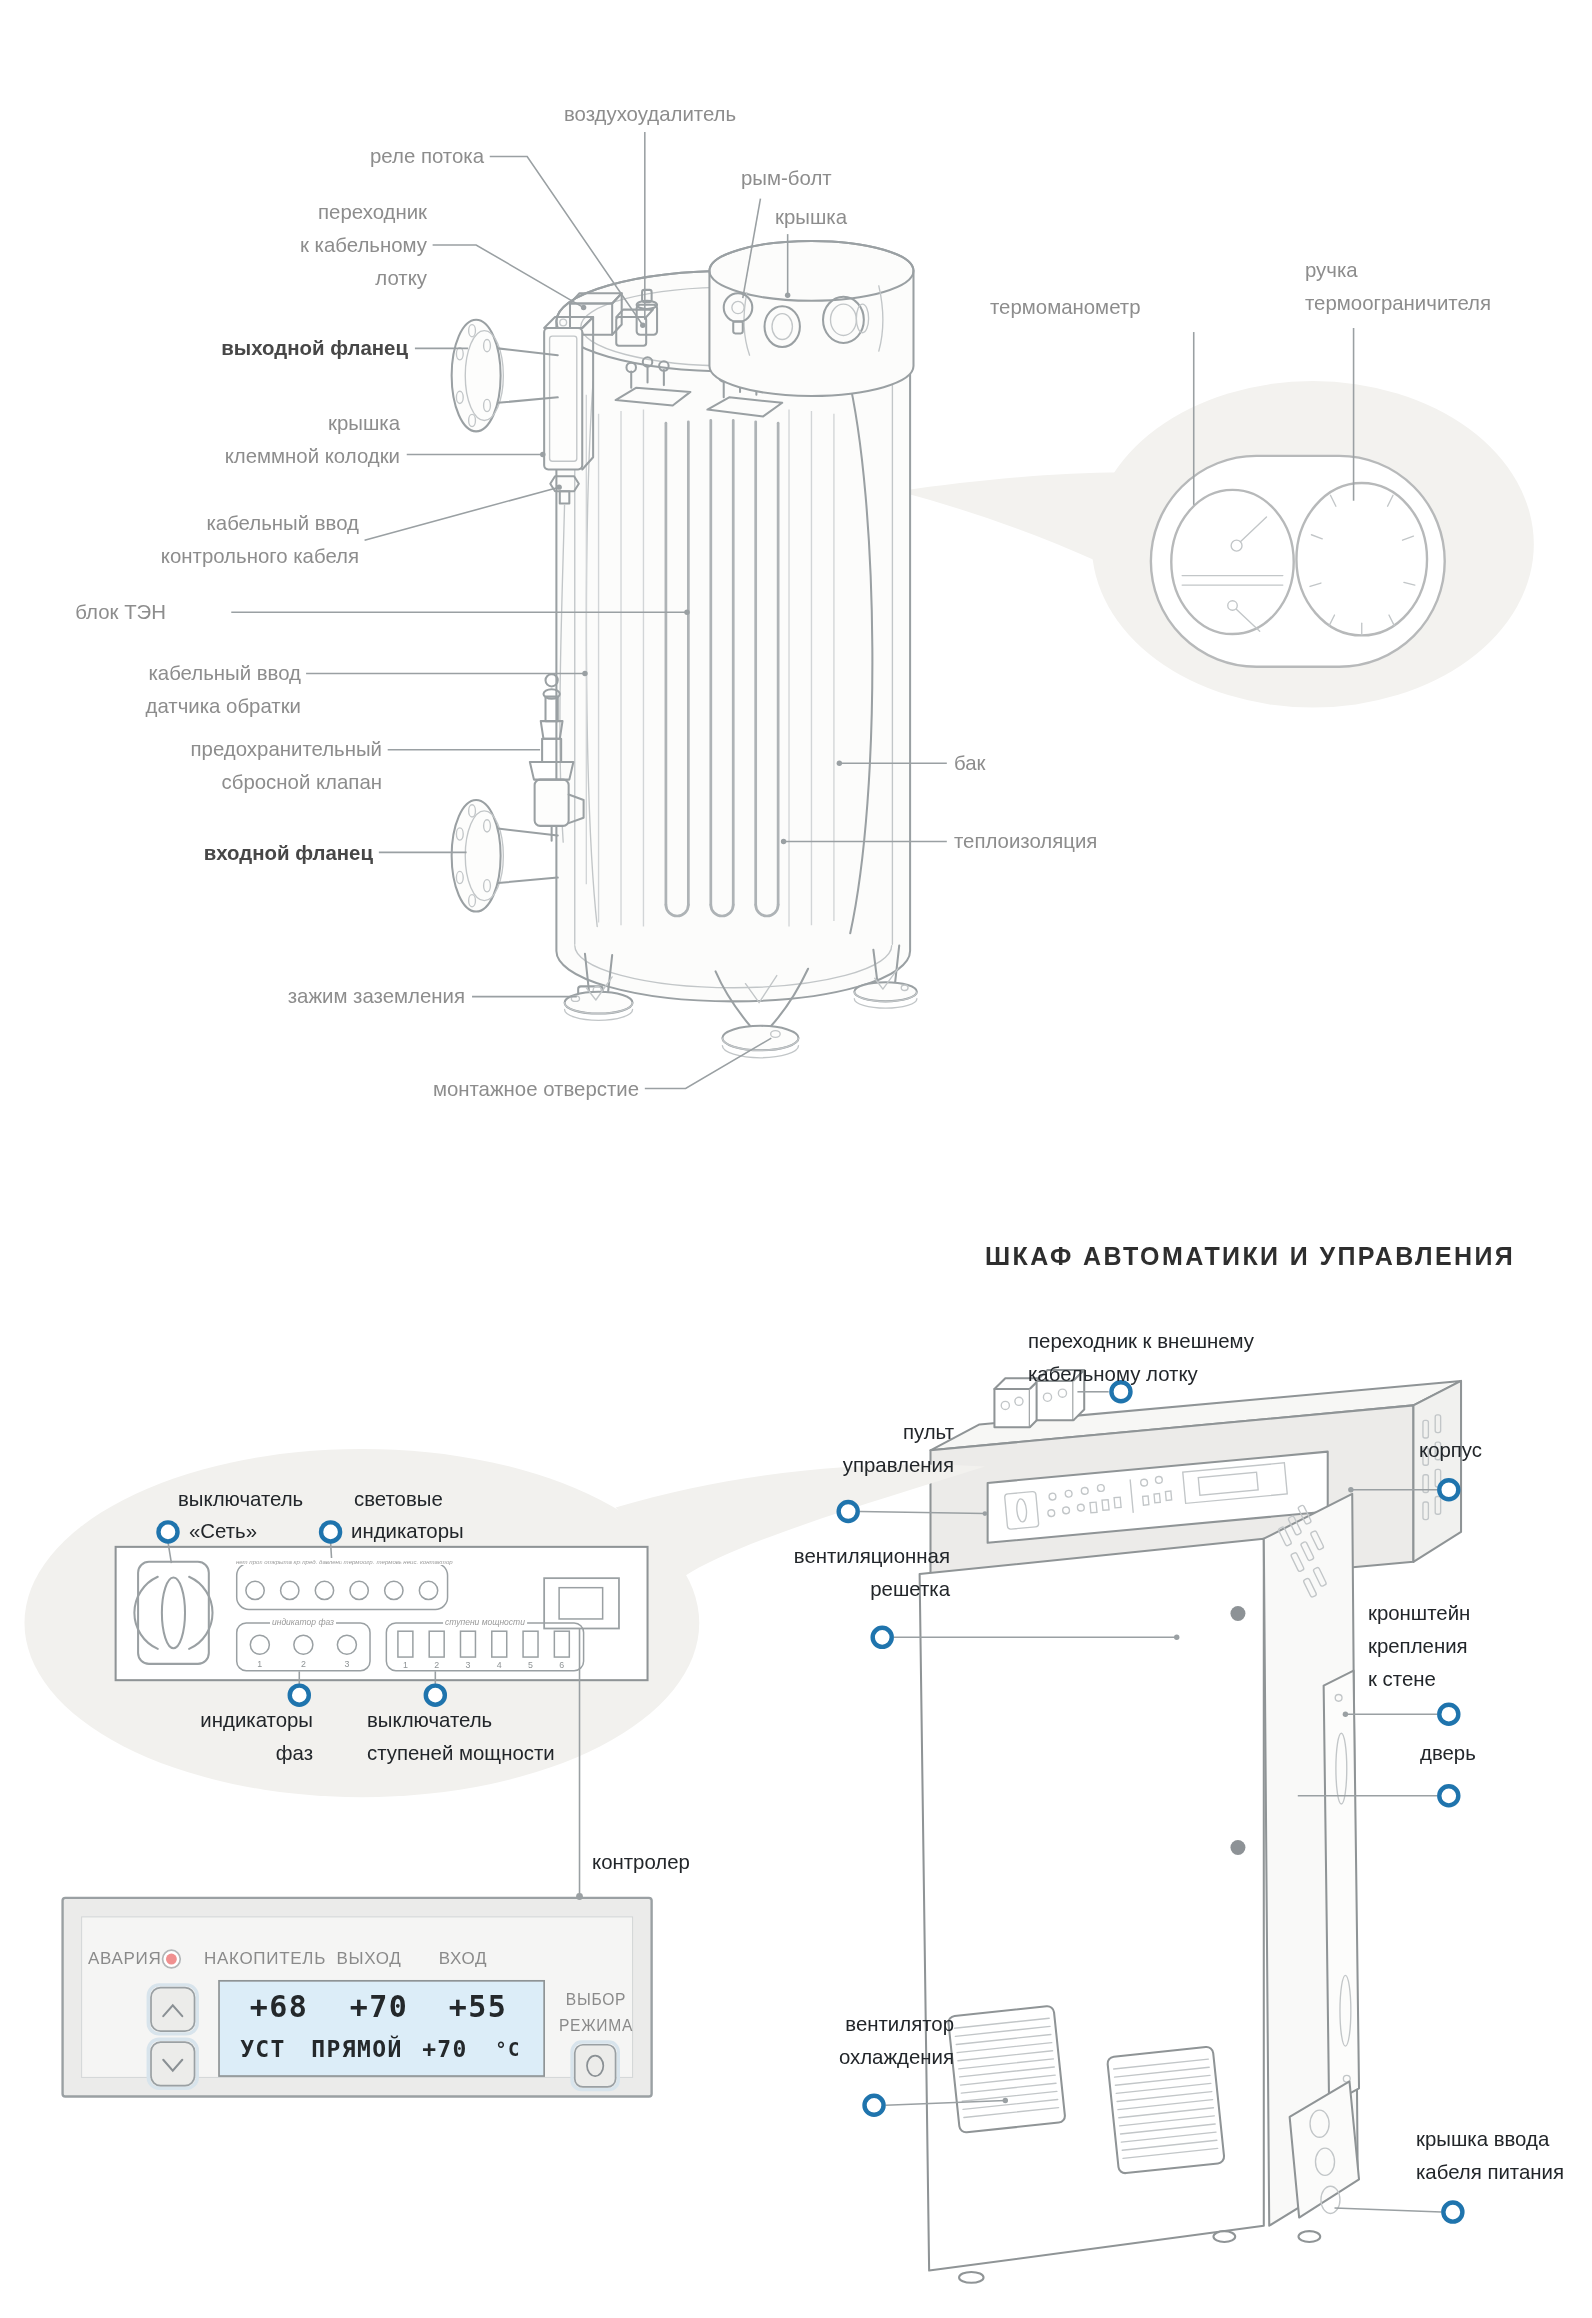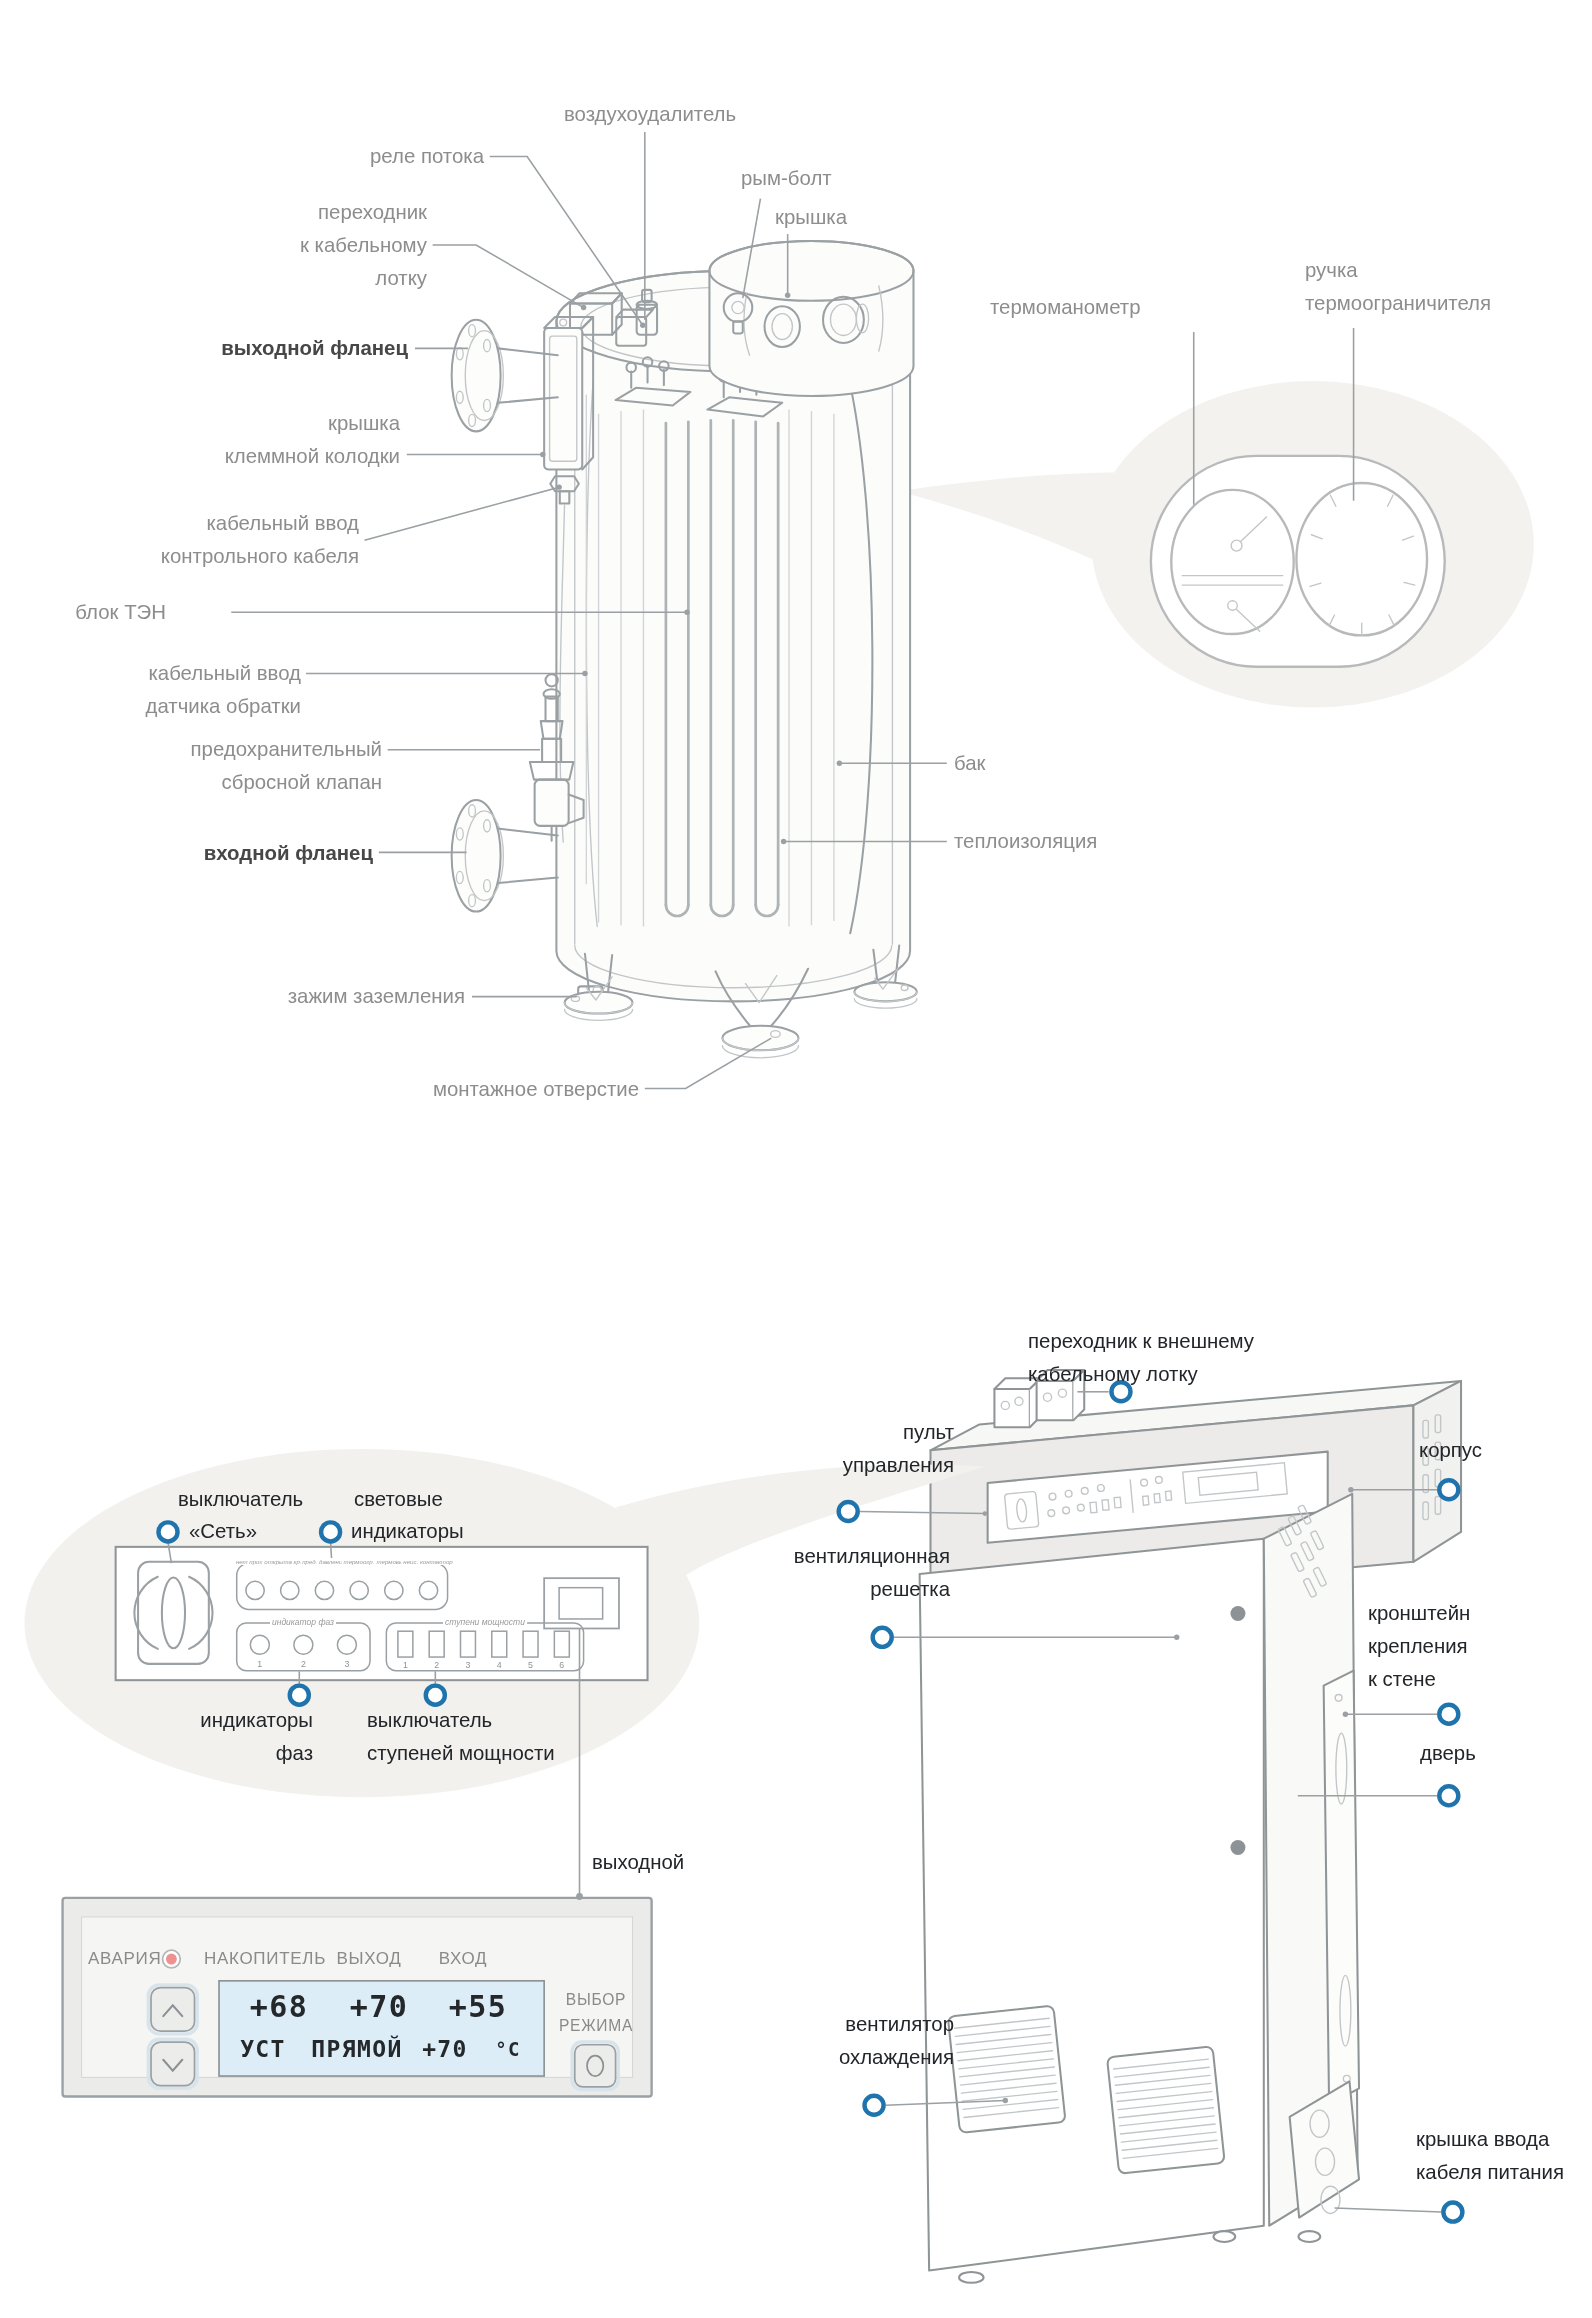--- a/index.html
+++ b/index.html
@@ -93,20 +93,21 @@
   .cab{stroke:#8f9496;stroke-width:3;stroke-linejoin:round;}
   .dot{fill:#9aa0a3;stroke:none;}
   .ring{fill:#fff;stroke:#1f74ad;stroke-width:6.5;}
   .grayfill{fill:#8d9296;stroke:none;}
 </style>
 </head>
 <body>
 
 <div id="page">
 
+  <div class="title t-cab">ШКАФ АВТОМАТИКИ И УПРАВЛЕНИЯ</div>
 
   <svg class="art" width="1593" height="2319" viewBox="0 0 2342 3409">
 
     <defs>
       <pattern id="vslots" width="19" height="33" patternTransform="rotate(-5)">
         <rect x="5" y="5" width="8" height="23" rx="3.5" fill="none" stroke="#a7abad" stroke-width="1.7"></rect>
       </pattern>
     </defs>
 
     <g>
@@ -636,21 +637,21 @@
   </div>
   <div class="lbl black lab-door">дверь</div>
   <div class="lbl black ra lab-fan">
     <div>вентилятор</div>
     <div>охлаждения</div>
   </div>
   <div class="lbl black lab-cablecover">
     <div>крышка ввода</div>
     <div>кабеля питания</div>
   </div>
-  <div class="lbl black lab-controller">выходной</div>
+  <div class="lbl black lab-controller">контролер</div>
 
   <div class="lbl black lab-sw1">выключатель</div>
   <div class="lbl black lab-sw2">«Сеть»</div>
   <div class="lbl black lab-li1">световые</div>
   <div class="lbl black lab-li2">индикаторы</div>
   <div class="lbl black ra lab-ph">
     <div>индикаторы</div>
     <div>фаз</div>
   </div>
   <div class="lbl black lab-st">

